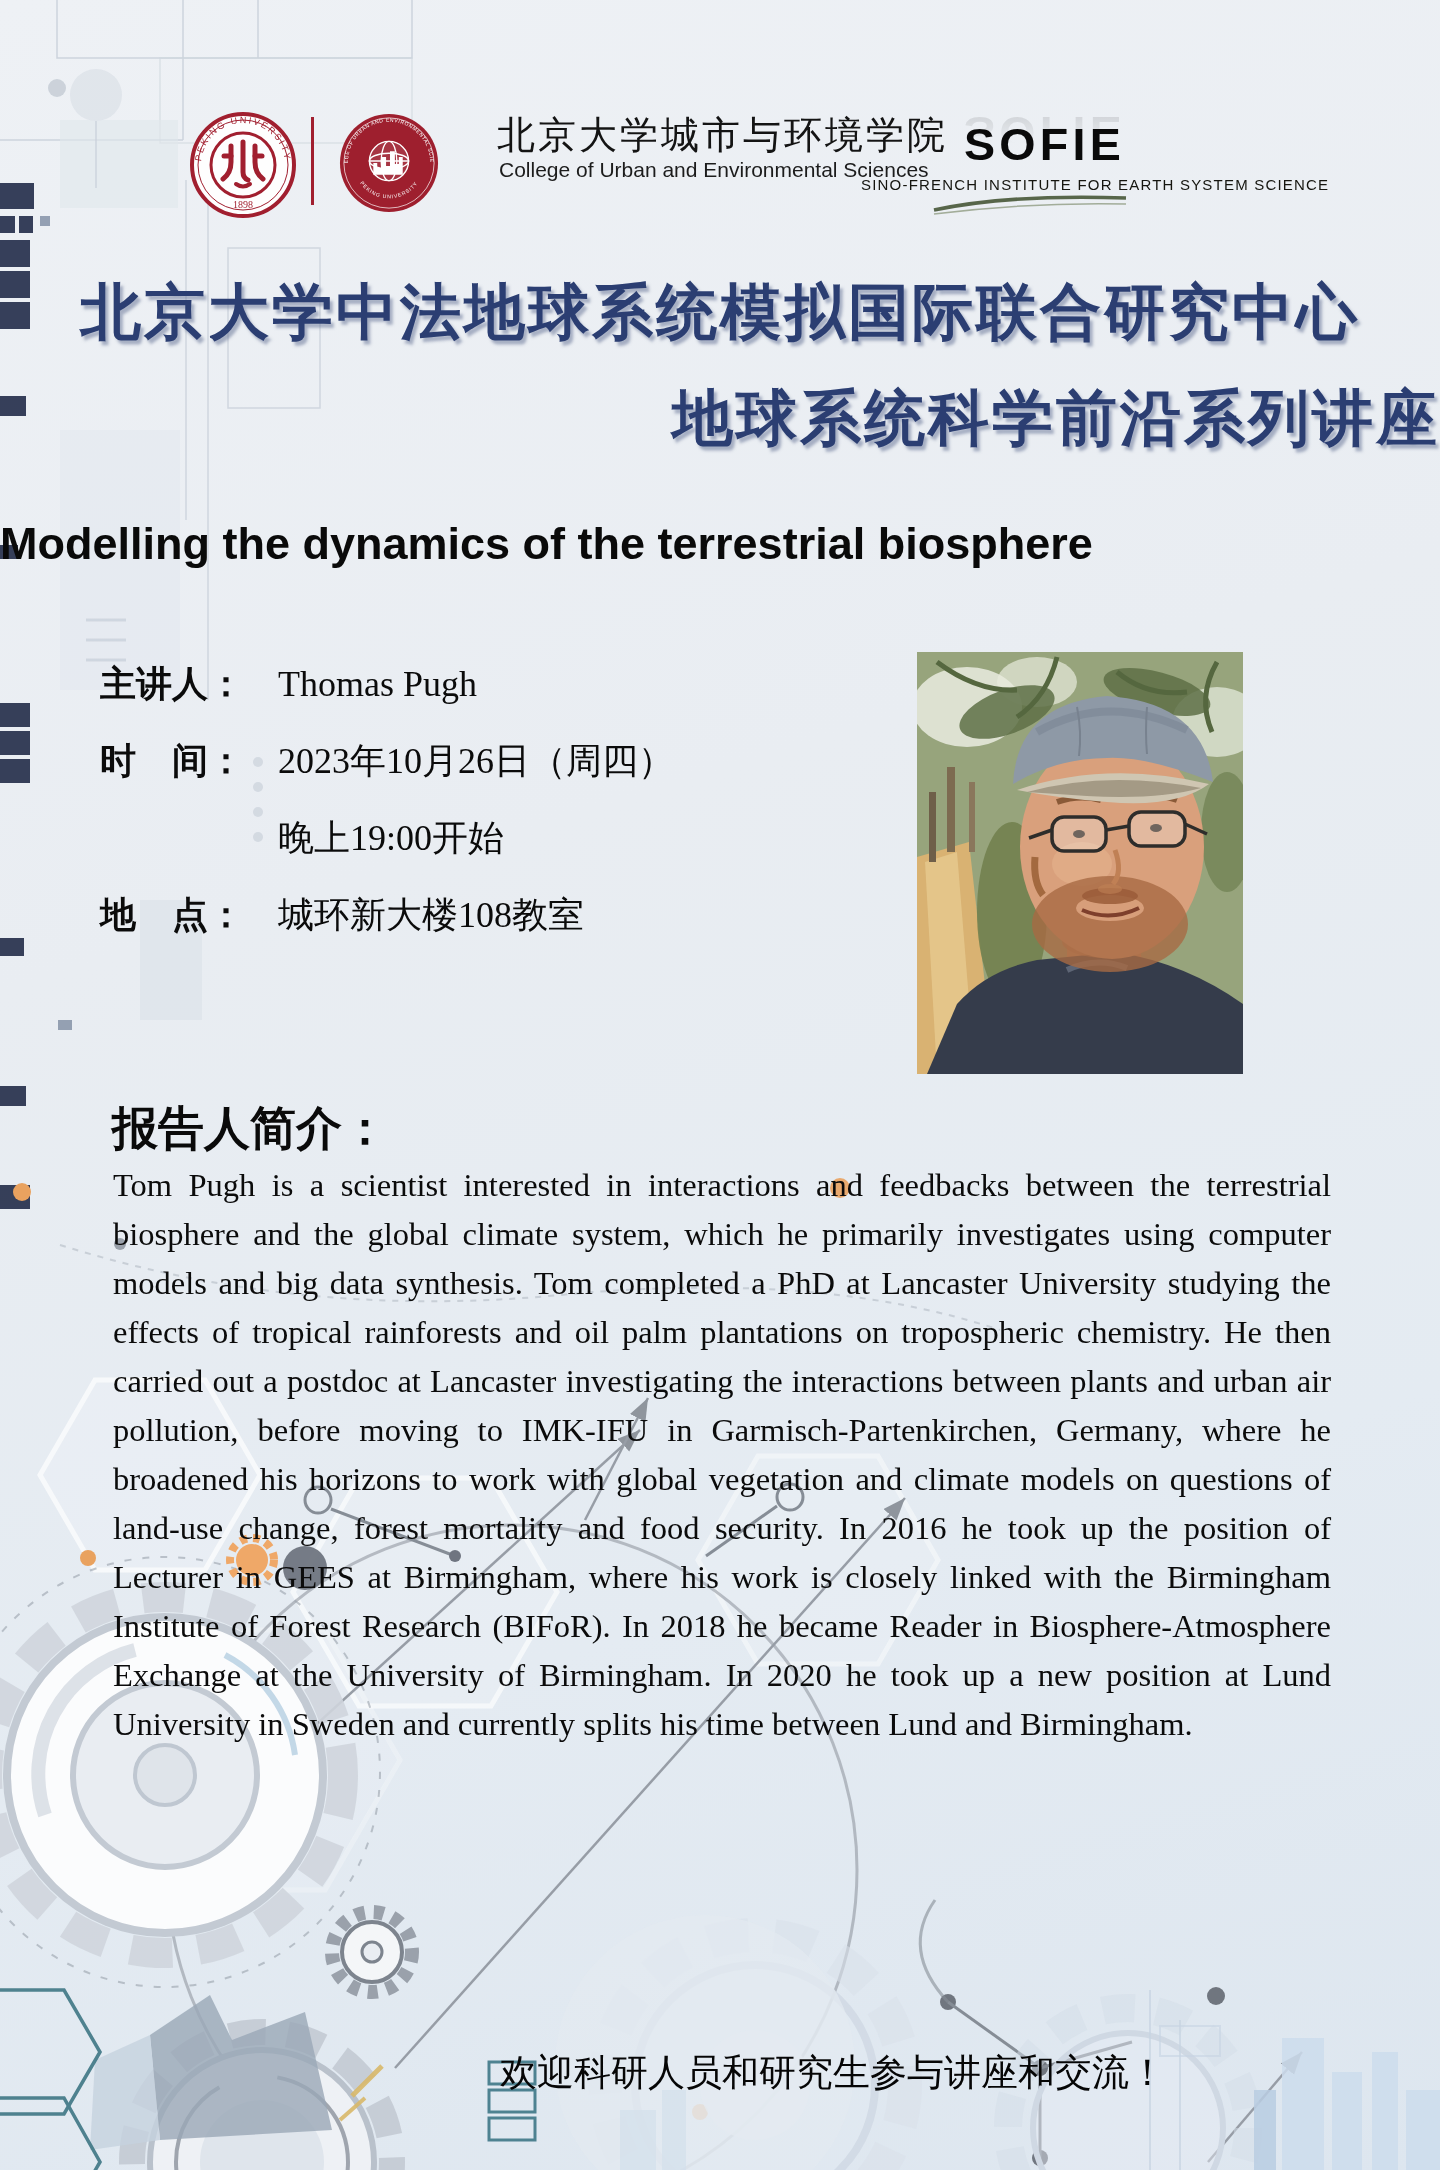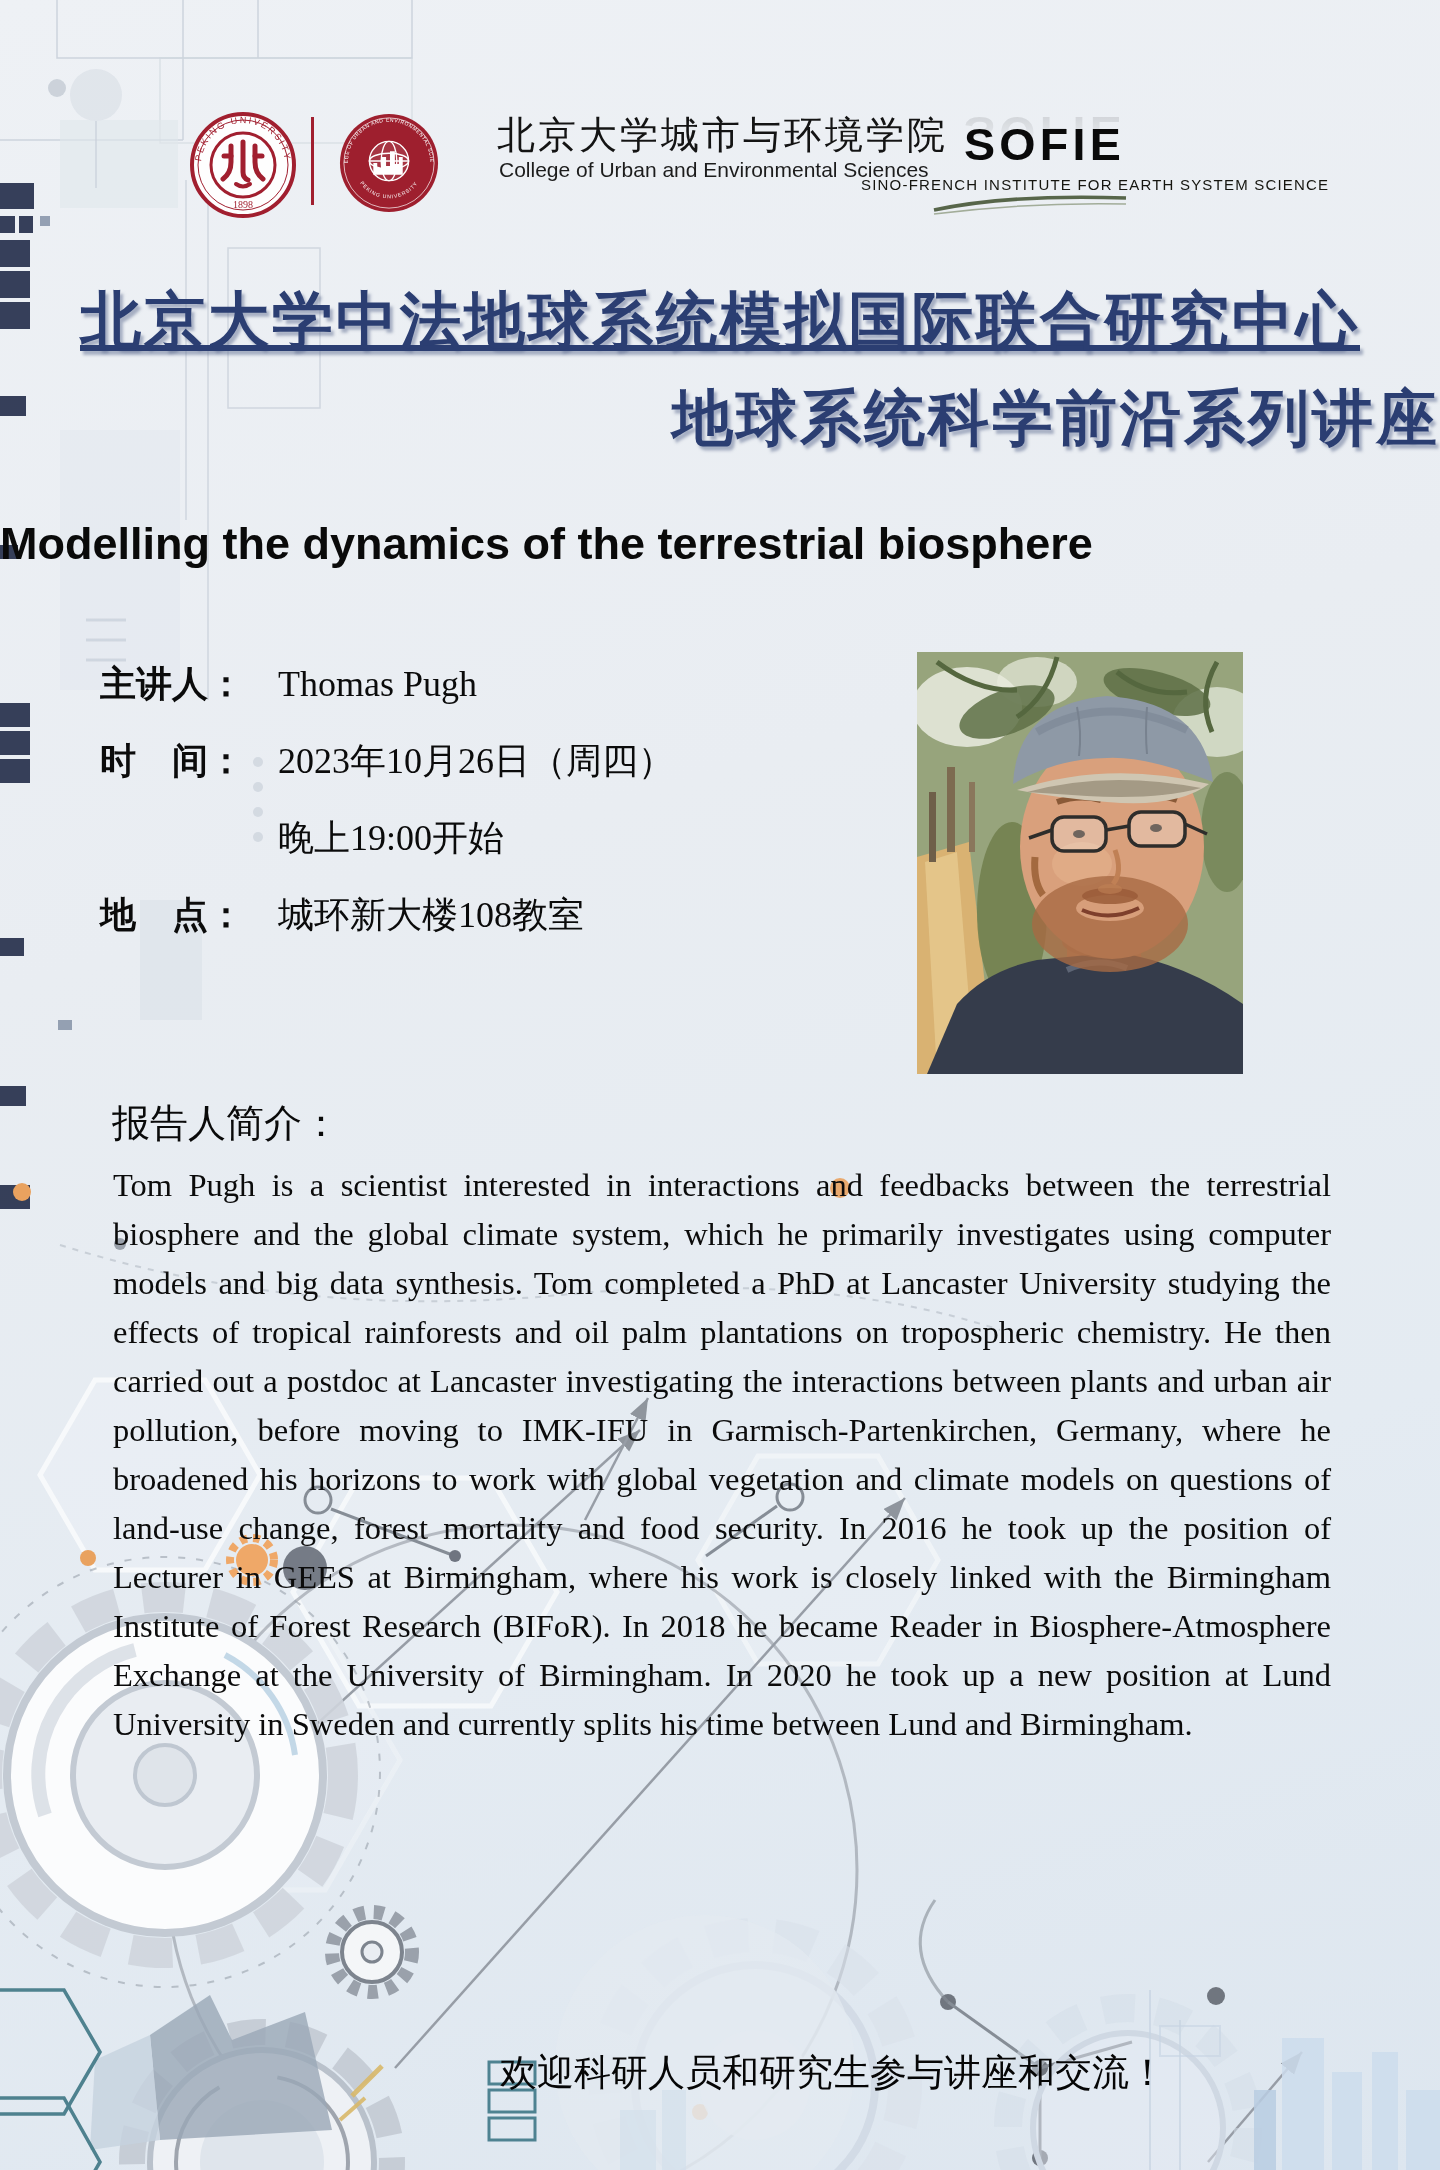--- a/index.html
+++ b/index.html
@@ -26,31 +26,31 @@
     -webkit-mask-image:linear-gradient(to top,rgba(0,0,0,.9),transparent 75%);
     mask-image:linear-gradient(to top,rgba(0,0,0,.9),transparent 75%);}
   .sofie-tag{position:absolute;left:861px;top:176px;font-family:"Liberation Sans","DejaVu Sans",sans-serif;
     font-size:15px;letter-spacing:1.2px;color:#15150f;white-space:nowrap;}
   .swoosh{position:absolute;left:930px;top:190px;width:200px;height:26px;}
   
   .title-cn{position:absolute;left:0;width:1440px;text-align:center;
     font-family:"Liberation Sans","DejaVu Sans",sans-serif;font-weight:700;color:#2b3e72;
     font-size:61px;letter-spacing:3px;white-space:nowrap;
     text-shadow:3px 4px 3px rgba(96,110,146,.5);}
-  .title-l1{top:280px;text-decoration:underline;}
+  .title-l1{top:272px;}
   .title-l2{top:378px;text-align:right;}
   .title-en{position:absolute;left:0;width:1440px;top:518px;
     font-family:"Liberation Sans","DejaVu Sans",sans-serif;font-weight:700;font-size:45px;color:#0a0a0a;white-space:nowrap;}
   
   .drow{position:absolute;left:100px;white-space:nowrap;font-size:36px;color:#0b0b0b;}
   .dlabel{display:inline-block;width:178px;font-weight:700;}
   .r1{top:660px;} .r2{top:737px;} .r3{top:814px;} .r4{top:891px;} .r5{top:968px;}
   .photo{position:absolute;left:917px;top:652px;width:326px;height:422px;}
   
-  .bio-head{position:absolute;left:112px;top:1098px;font-size:38px;font-weight:400;color:#0a0a0a;}
+  .bio-head{position:absolute;left:112px;top:1098px;font-size:46px;font-weight:700;color:#0a0a0a;}
   .bio-text{position:absolute;left:112px;top:1160px;width:1218px;margin:1px;
     font-size:32.5px;line-height:49px;text-align:justify;color:#0b0b0b;}
   .welcome{position:absolute;left:500px;top:2048px;font-size:37px;font-weight:400;color:#060606;white-space:nowrap;}
 </style>
 </head>
 <body>
 
 <div class="poster">
 
   <svg class="deco" viewBox="0 0 1440 2170" aria-hidden="true">

